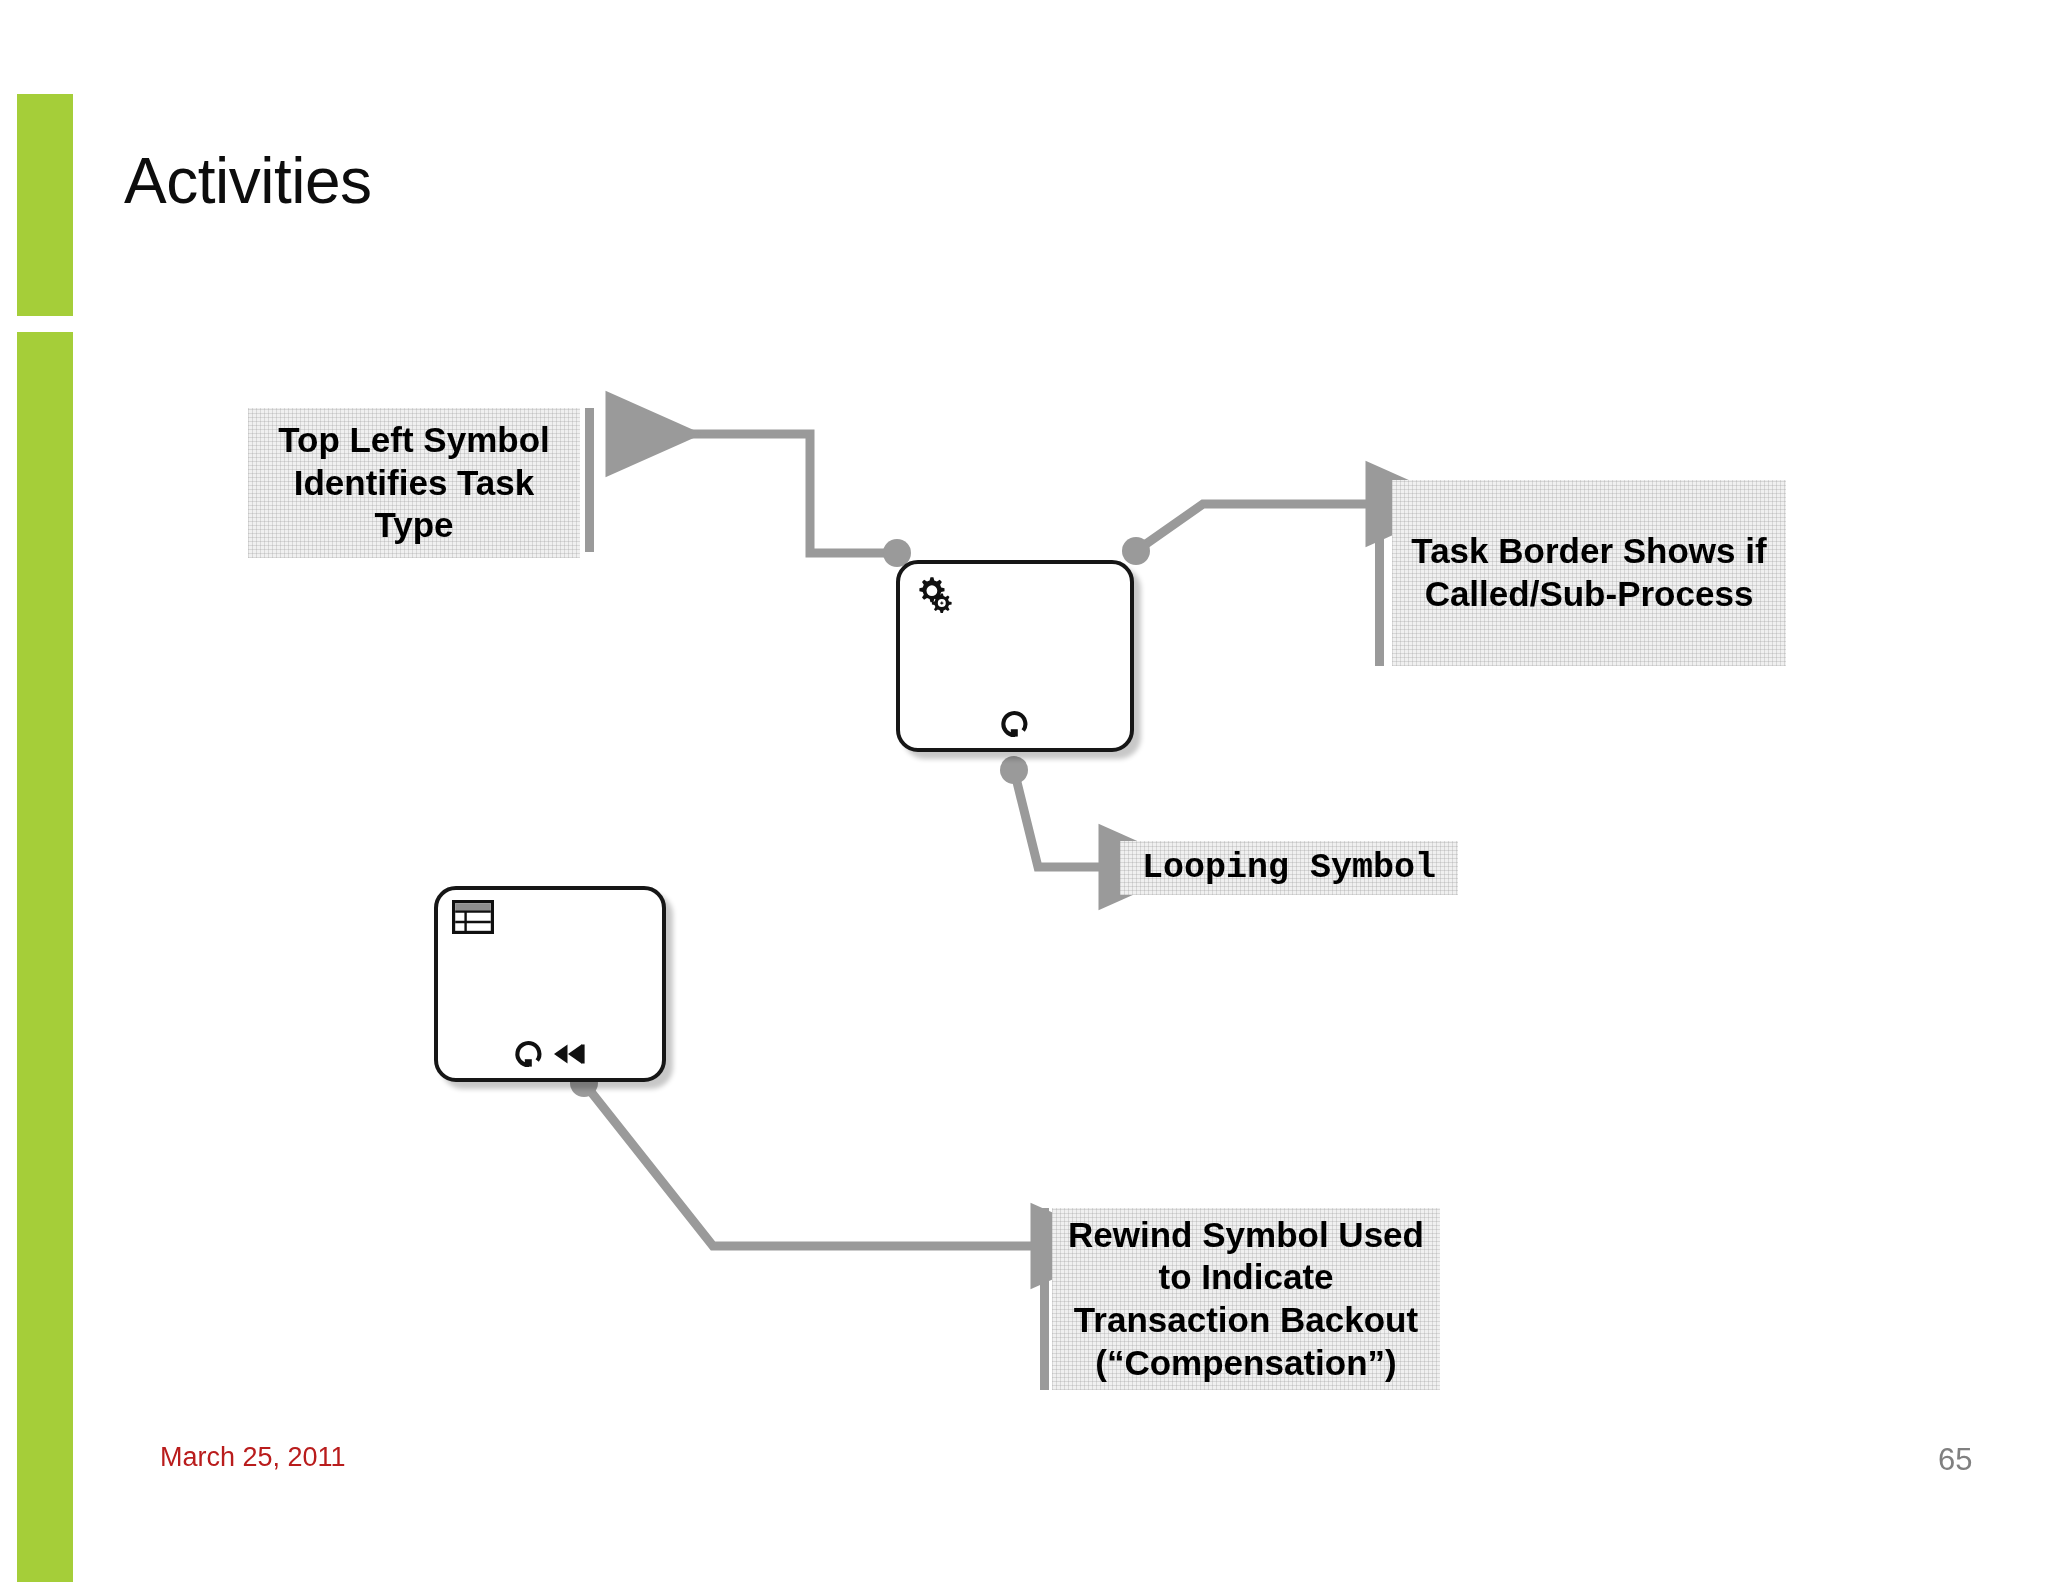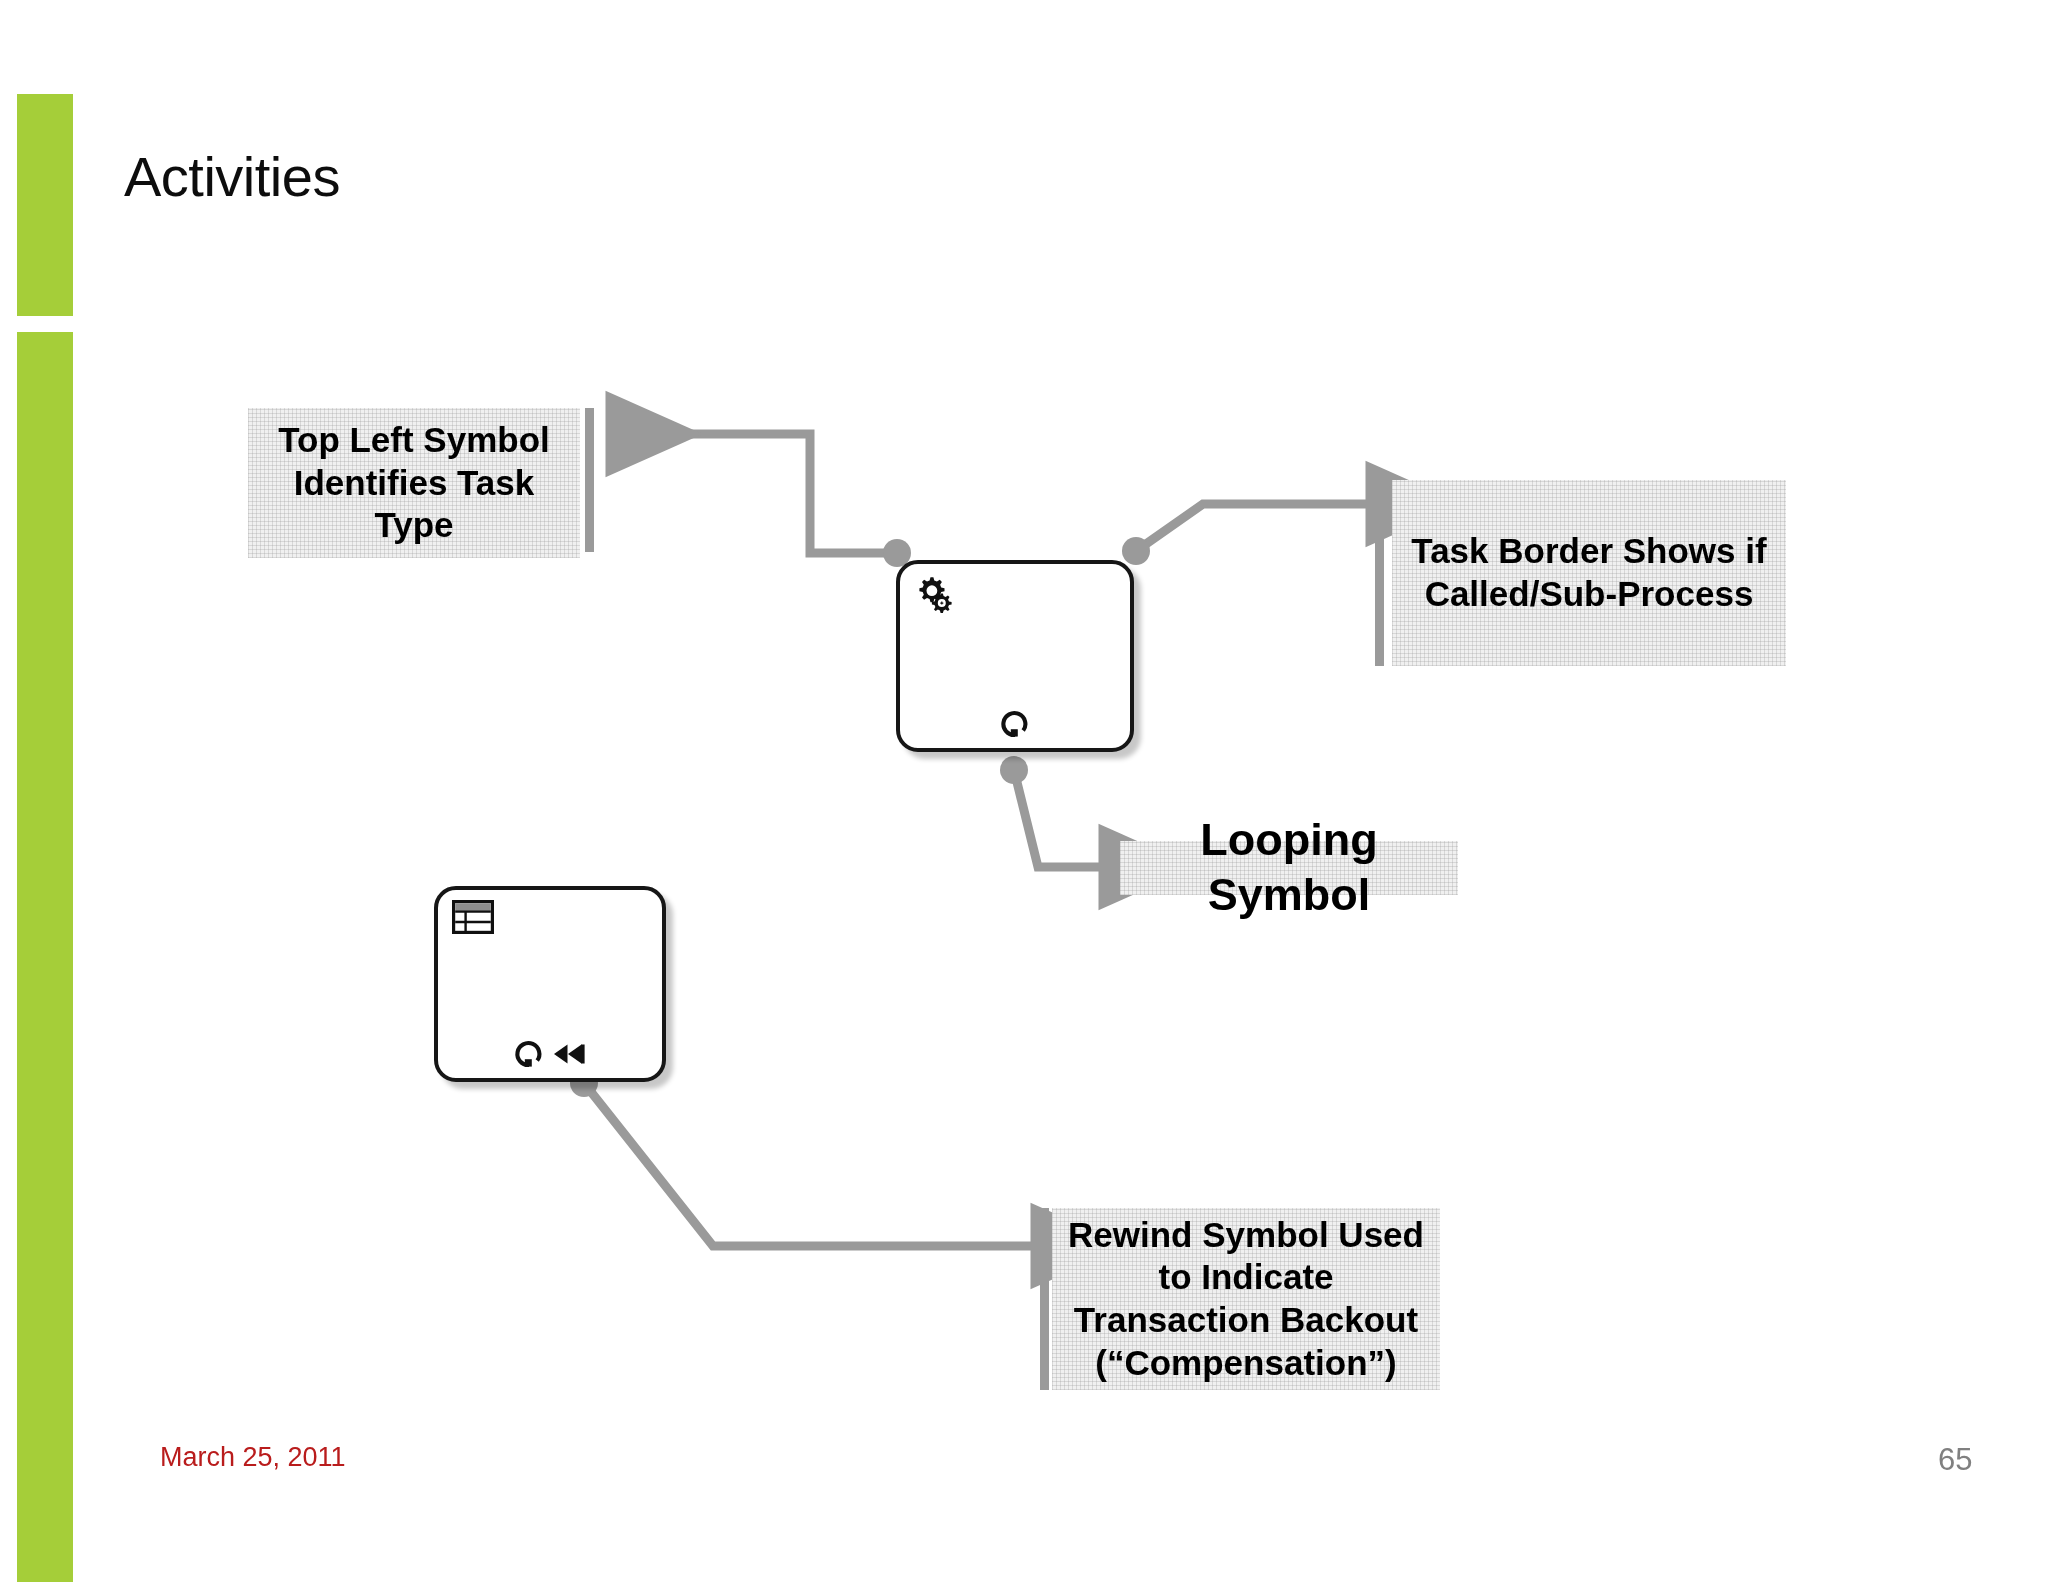--- a/index.html
+++ b/index.html
@@ -28,21 +28,21 @@
     background: #a5ce39;
   }
   .accent-bar.top    { top: 94px;  height: 222px; }
   .accent-bar.bottom { top: 332px; height: 1250px; }
 
   
   #page-title {
     position: absolute;
     left: 124px;
     top: 148px;
-    font-size: 56px;
+    font-size: 64px;
     line-height: 1.05;
     font-weight: 400;
     color: #0d0d0d;
     letter-spacing: -0.5px;
     white-space: nowrap;
   }
 
   
   #diagram {
     position: absolute;
@@ -75,21 +75,21 @@
     text-align: center;
     display: flex;
     align-items: center;
     justify-content: center;
     padding: 8px 10px;
   }
   .callout .txt { display: block; width: 100%; }
 
   #callout-top-left     { left: 248px;  top: 408px;  width: 332px; height: 150px; }
   #callout-task-border  { left: 1392px; top: 480px;  width: 394px; height: 186px; }
-  #callout-looping      { left: 1120px; top: 841px;  width: 338px; height: 54px;  font-size: 45px; }
+  #callout-looping      { left: 1120px; top: 841px;  width: 338px; height: 54px;  font-size: 35px; font-family: Liberation Mono, monospace; }
   #callout-rewind       { left: 1052px; top: 1208px; width: 388px; height: 182px; }
 
   
   .anchor-bar {
     position: absolute;
     width: 9px;
     background: #9a9a9a;
   }
   #anchor-top-left    { left: 585px;  top: 408px;  height: 144px; }
   #anchor-task-border { left: 1375px; top: 480px;  height: 186px; }

